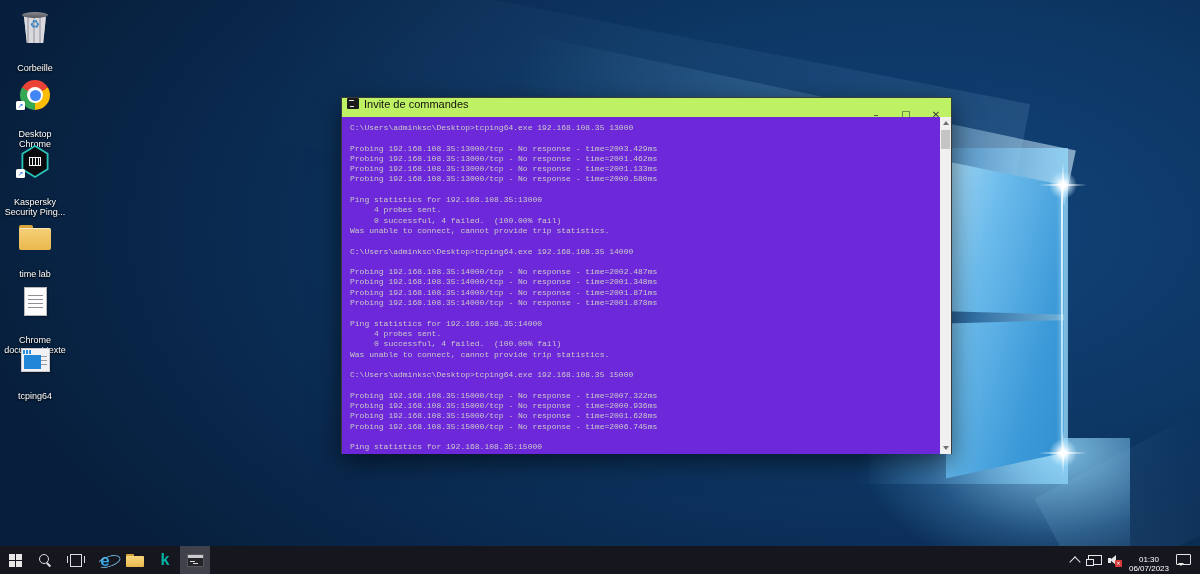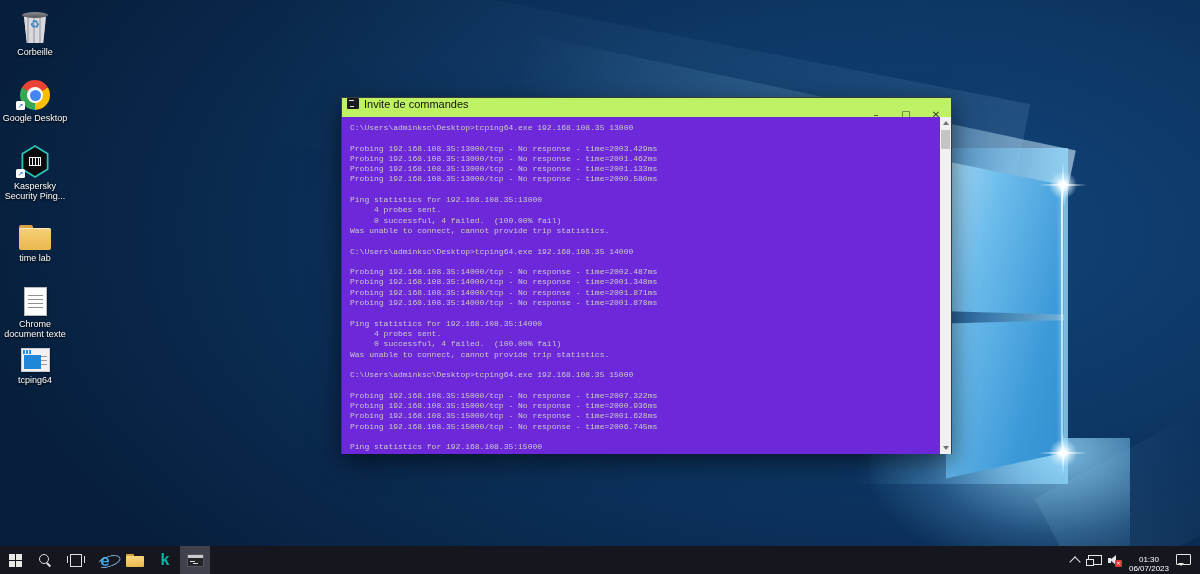--- a/index.html
+++ b/index.html
@@ -33,21 +33,21 @@
   .star::before, .star::after { content:""; position:absolute; background:linear-gradient(to right, transparent, rgba(255,255,255,0.9), transparent); }
   .star::before { left:-6px; right:-6px; top:17px; height:2px; }
   .star::after  { top:-4px; bottom:-4px; left:17px; width:2px; background:linear-gradient(transparent, rgba(255,255,255,0.9), transparent); }
   .star-top { left:1045px; top:167px; }
   .star-bottom { left:1045px; top:435px; }
 
   
   .desk-icons { position:absolute; left:2px; top:6px; width:66px; }
   .desk-item { position:absolute; left:0; width:66px; text-align:center; cursor:default; }
   .desk-item .ic { height:34px; display:flex; align-items:flex-end; justify-content:center; position:relative; }
-  .desk-item .lbl { margin-top:3px; font-size:9px; line-height:10px; color:#fff;
+  .desk-item .lbl { margin-top:19px; font-size:9px; line-height:10px; color:#fff;
     text-shadow:0 1px 2px rgba(0,0,0,0.9), 0 0 2px rgba(0,0,0,0.7); }
   .shortcut { position:absolute; left:14px; bottom:0; width:9px; height:9px; background:#fff; border-radius:1.5px;
     font-size:7px; line-height:9px; color:#1e6bd6; text-align:center; box-shadow:0 0 1px rgba(0,0,0,0.5); }
   
   .trash { position:relative; width:26px; height:32px; }
   .trash .rim { position:absolute; left:0; top:0; width:26px; height:6px; background:linear-gradient(#8a8a92,#55555c); border-radius:50%; }
   .trash .body { position:absolute; left:1px; top:4px; width:24px; height:27px;
     clip-path:polygon(4% 0,96% 0,84% 100%,16% 100%);
     background:repeating-linear-gradient(to right,#d9d9de 0 4px,#b5b5bd 4px 6px), linear-gradient(#d4d4d9,#a2a2aa); }
   .trash .rec { position:absolute; left:0; top:6px; width:26px; text-align:center; font-size:11px; color:#2e7fc2; }
@@ -173,21 +173,21 @@
             <div class="rec">♻</div>
           </div>
         </div>
       <div class="lbl">Corbeille</div>
     </div>
     <div class="desk-item" style="top:70px">
       <div class="ic">
           <div class="chrome"></div>
         <div class="shortcut">↗</div>
         </div>
-      <div class="lbl">Google Desktop</div>
+      <div class="lbl">Desktop Chrome</div>
     </div>
     <div class="desk-item" style="top:138px">
       <div class="ic">
           <div class="khex">
         <div class="outer"></div>
             <div class="inner"></div>
             <div class="glyph"></div>
           </div>
         <div class="shortcut">↗</div>
         </div>

